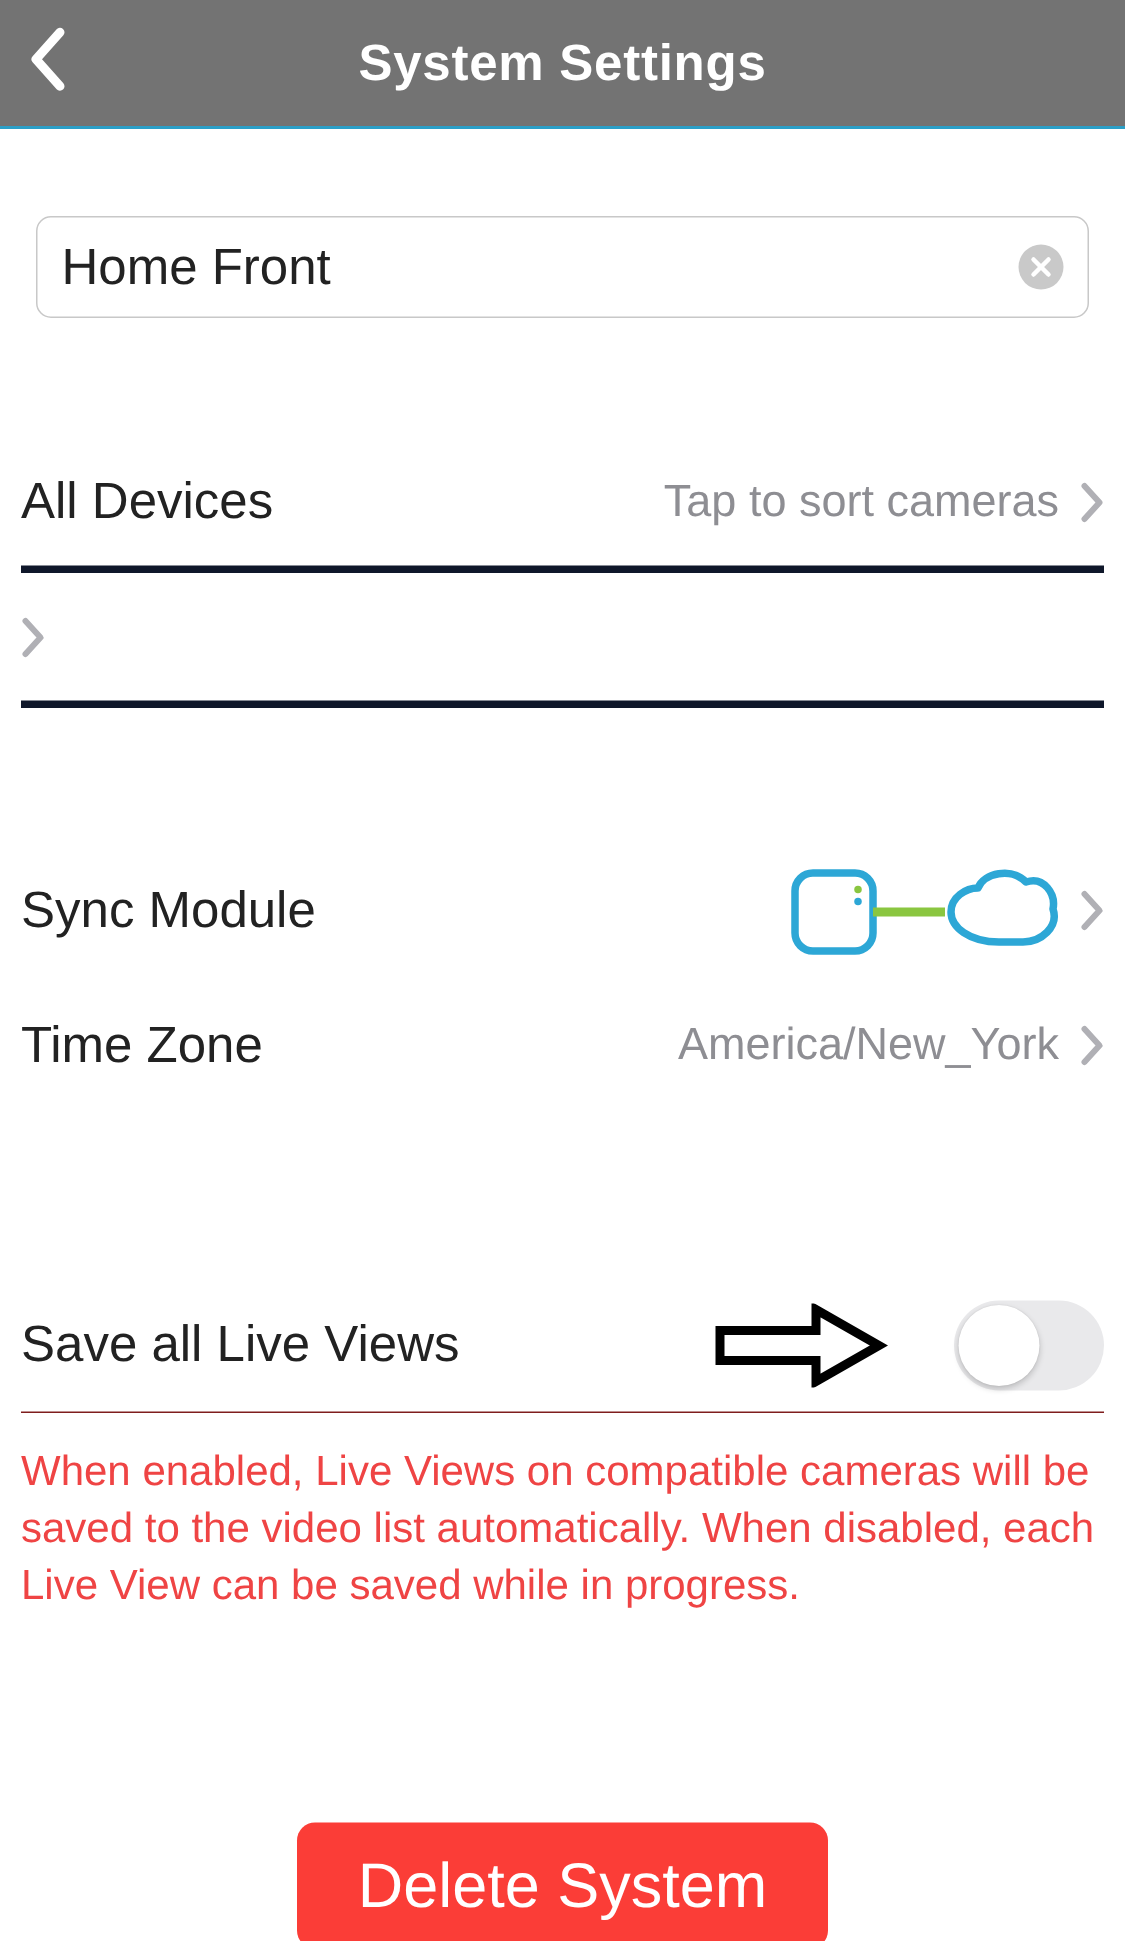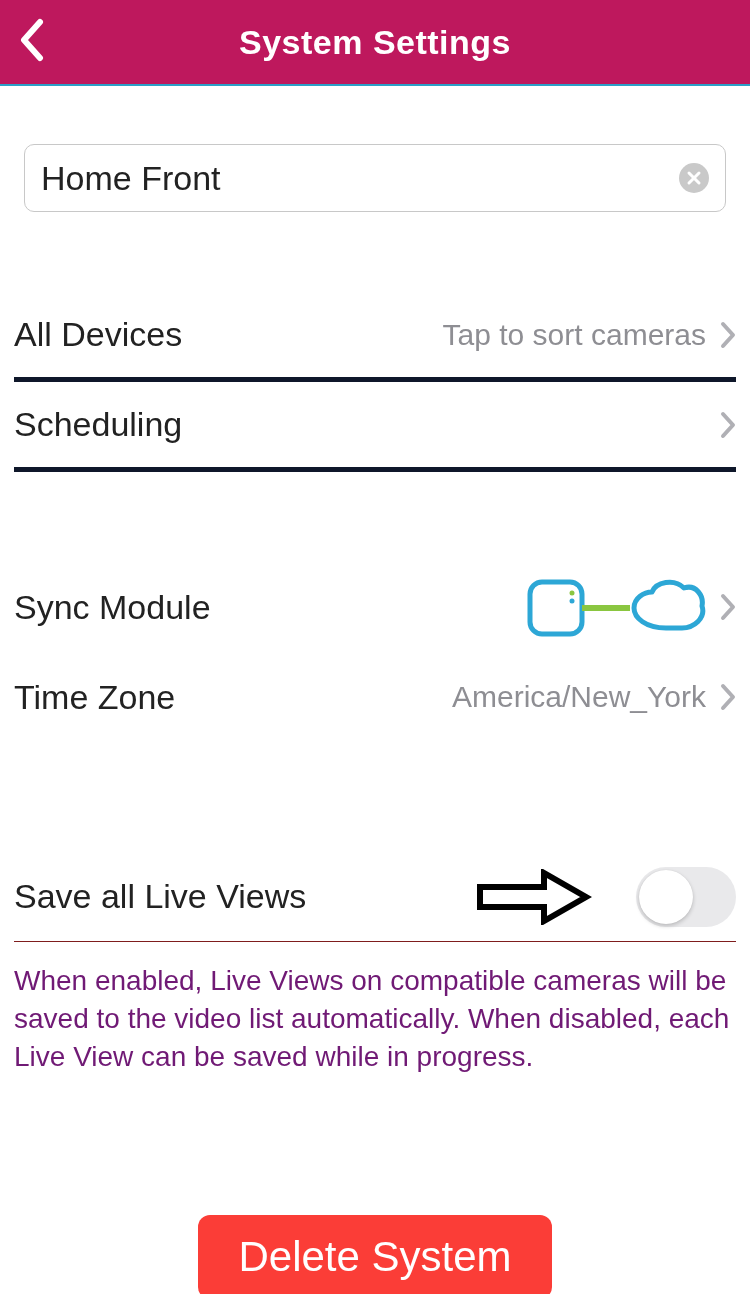--- a/index.html
+++ b/index.html
@@ -1,18 +1,18 @@
 <!DOCTYPE html>
 <html><head>
 <meta charset="utf-8">
 <style>
   * { box-sizing: border-box; margin: 0; padding: 0; }
   html, body { width: 750px; height: 1294px; font-family: -apple-system, "Helvetica Neue", Arial, sans-serif; background: #fff; }
   .header {
-    background: #be185d;
+    background: #737373;
     height: 86px;
     display: flex;
     align-items: center;
     justify-content: center;
     position: relative;
     border-bottom: 2px solid #2b9fc7;
   }
   .back-btn {
     position: absolute;
     left: 18px;
@@ -100,21 +100,21 @@
   .toggle-knob {
     position: absolute;
     left: 3px; top: 3px;
     width: 54px; height: 54px;
     background: #fff;
     border-radius: 50%;
     box-shadow: 0 2px 4px rgba(0,0,0,0.2), 0 0 1px rgba(0,0,0,0.1);
   }
   .help-text {
     font-size: 28px;
-    color: #701a75;
+    color: #ef4444;
     line-height: 1.35;
     margin-top: 20px;
   }
   .delete-wrap {
     display: flex;
     justify-content: center;
     margin-top: 140px;
   }
   .delete-btn {
     background: #fb3d37;
@@ -159,21 +159,20 @@
     <div class="row-label">All Devices</div>
     <div class="row-right">
       <div class="row-detail">Tap to sort cameras</div>
       <svg class="chev" width="16" height="28" viewBox="0 0 16 28">
         <polyline points="3,3 13,14 3,25" fill="none" stroke="#b0b0b5" stroke-width="4" stroke-linecap="round" stroke-linejoin="round"></polyline>
       </svg>
     </div>
   </div>
 
   <div class="row">
-    <div class="row-label">Scheduling</div>
     <div class="row-right">
       <svg class="chev" width="16" height="28" viewBox="0 0 16 28">
         <polyline points="3,3 13,14 3,25" fill="none" stroke="#b0b0b5" stroke-width="4" stroke-linecap="round" stroke-linejoin="round"></polyline>
       </svg>
     </div>
   </div>
 
   <div class="row noborder section-gap-large">
     <div class="row-label">Sync Module</div>
     <div class="row-right">

